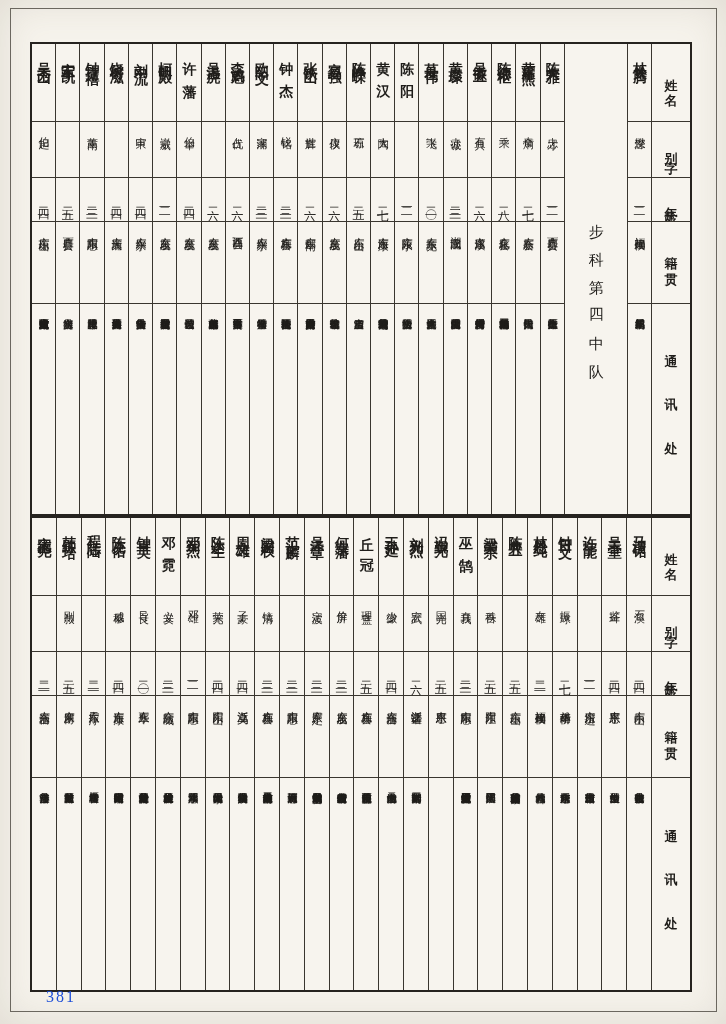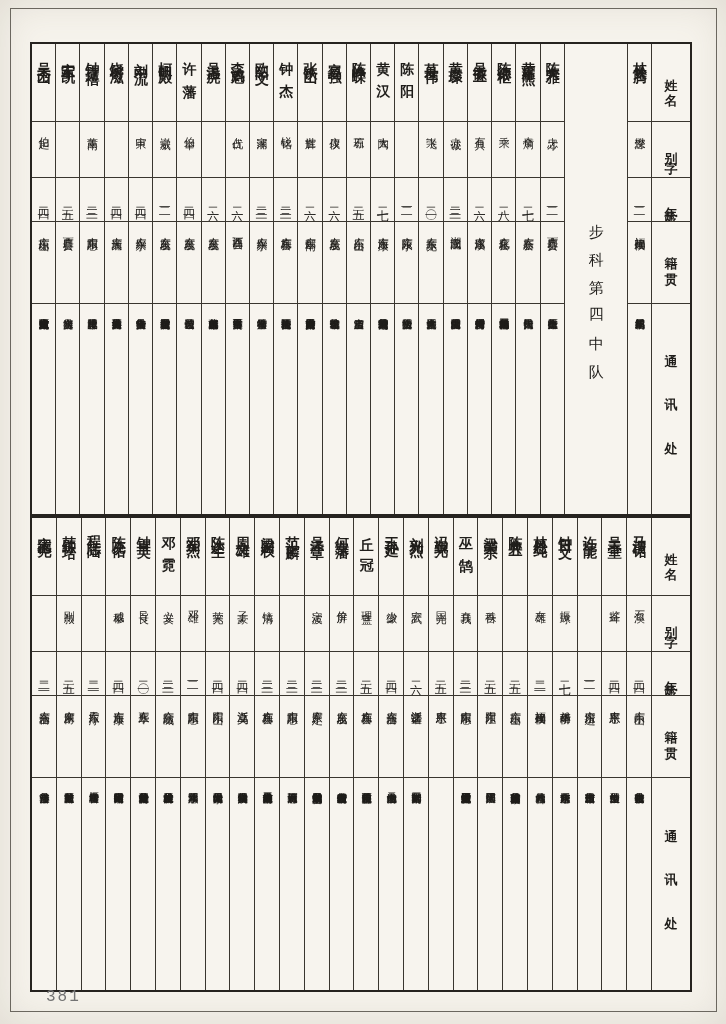--- a/index.html
+++ b/index.html
@@ -65,21 +65,21 @@
   .hc-zi{height:56px;}     .hl-zi{letter-spacing:8px;}
   .hc-age{height:44px;}    .hl-age{letter-spacing:3px;}
   .hc-native{height:82px;} .hl-native{letter-spacing:16px;}
   .hc-addr{flex:1 1 auto;border-bottom:none;} .hl-addr{letter-spacing:44px;}
   
   .unit-cell{flex:1 1 auto;border-bottom:none;align-items:flex-start;padding-top:168px;justify-content:center;}
   .unit-text{font-size:15px;font-weight:400;letter-spacing:28px;}
   
   .page-number{
     position:absolute;left:46px;top:988px;
-    font-size:16px;letter-spacing:2px;color:#737373;font-family:Liberation Mono, monospace;
+    font-size:16px;letter-spacing:2px;color:#1d4ed8;
   }
 </style>
 </head>
 <body>
 
 <div class="page">
   <div class="frame"></div>
 
   <div class="vtable t-top">
       <div class="col header-col">

